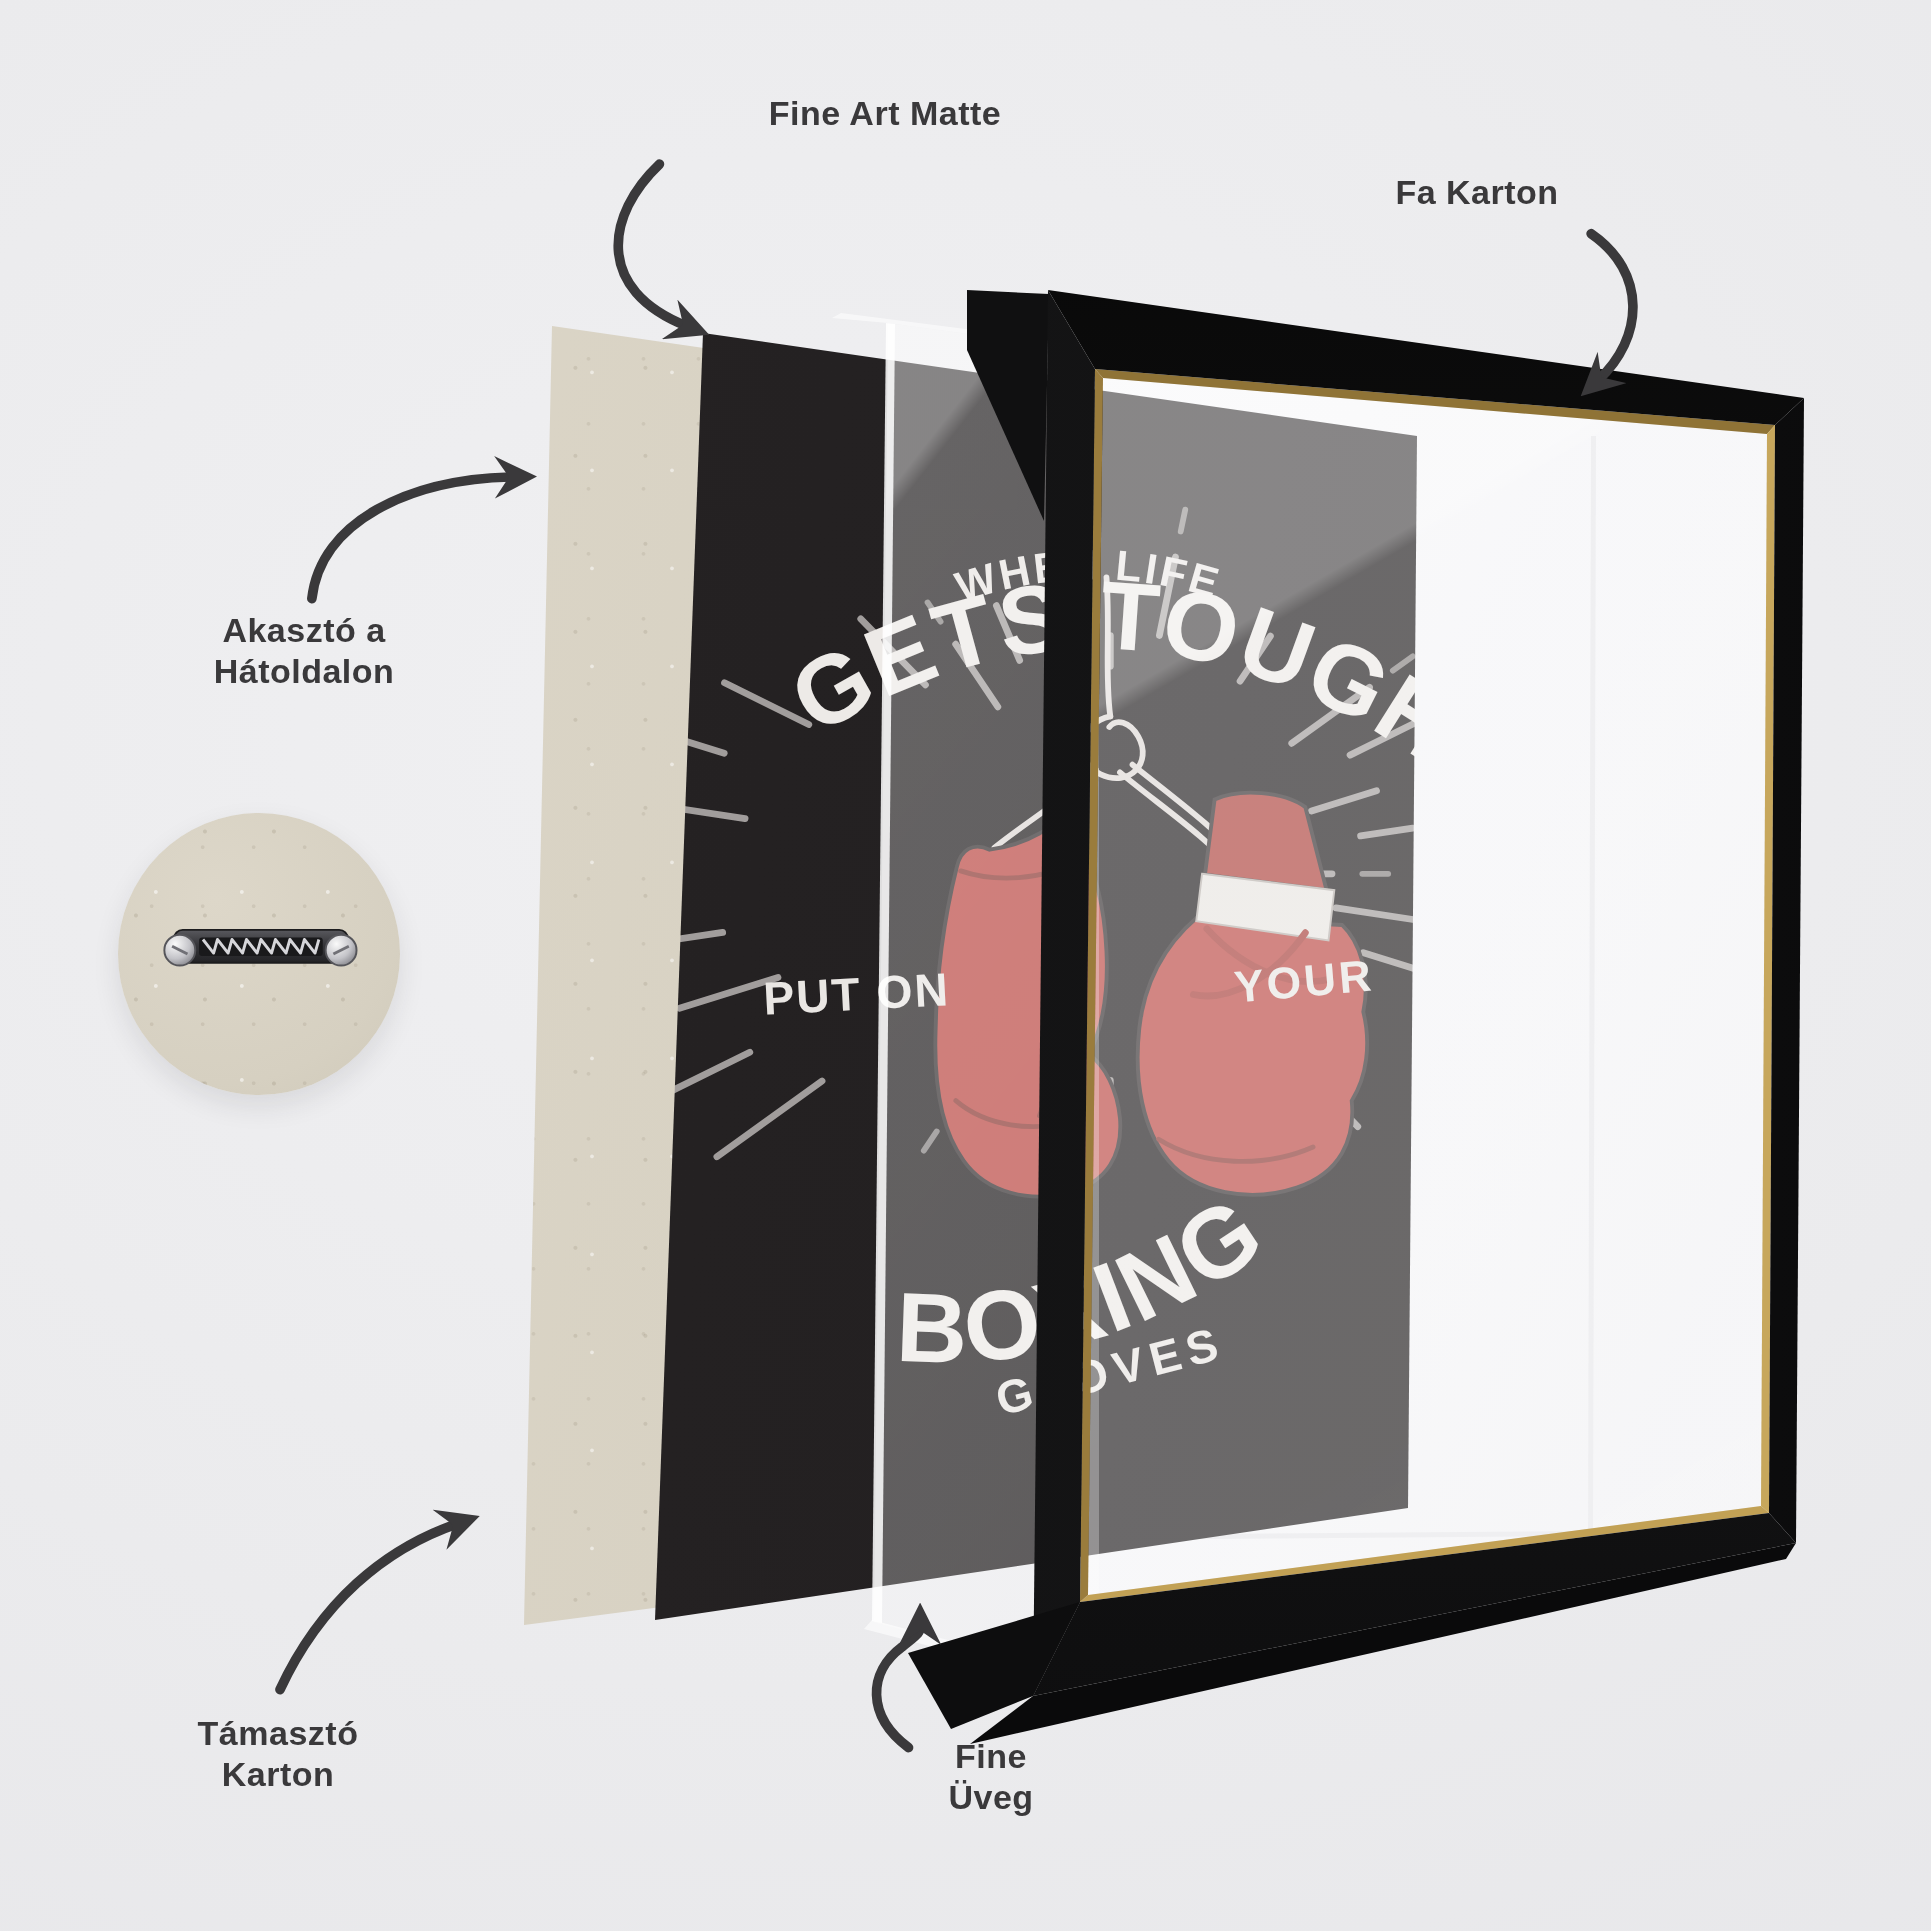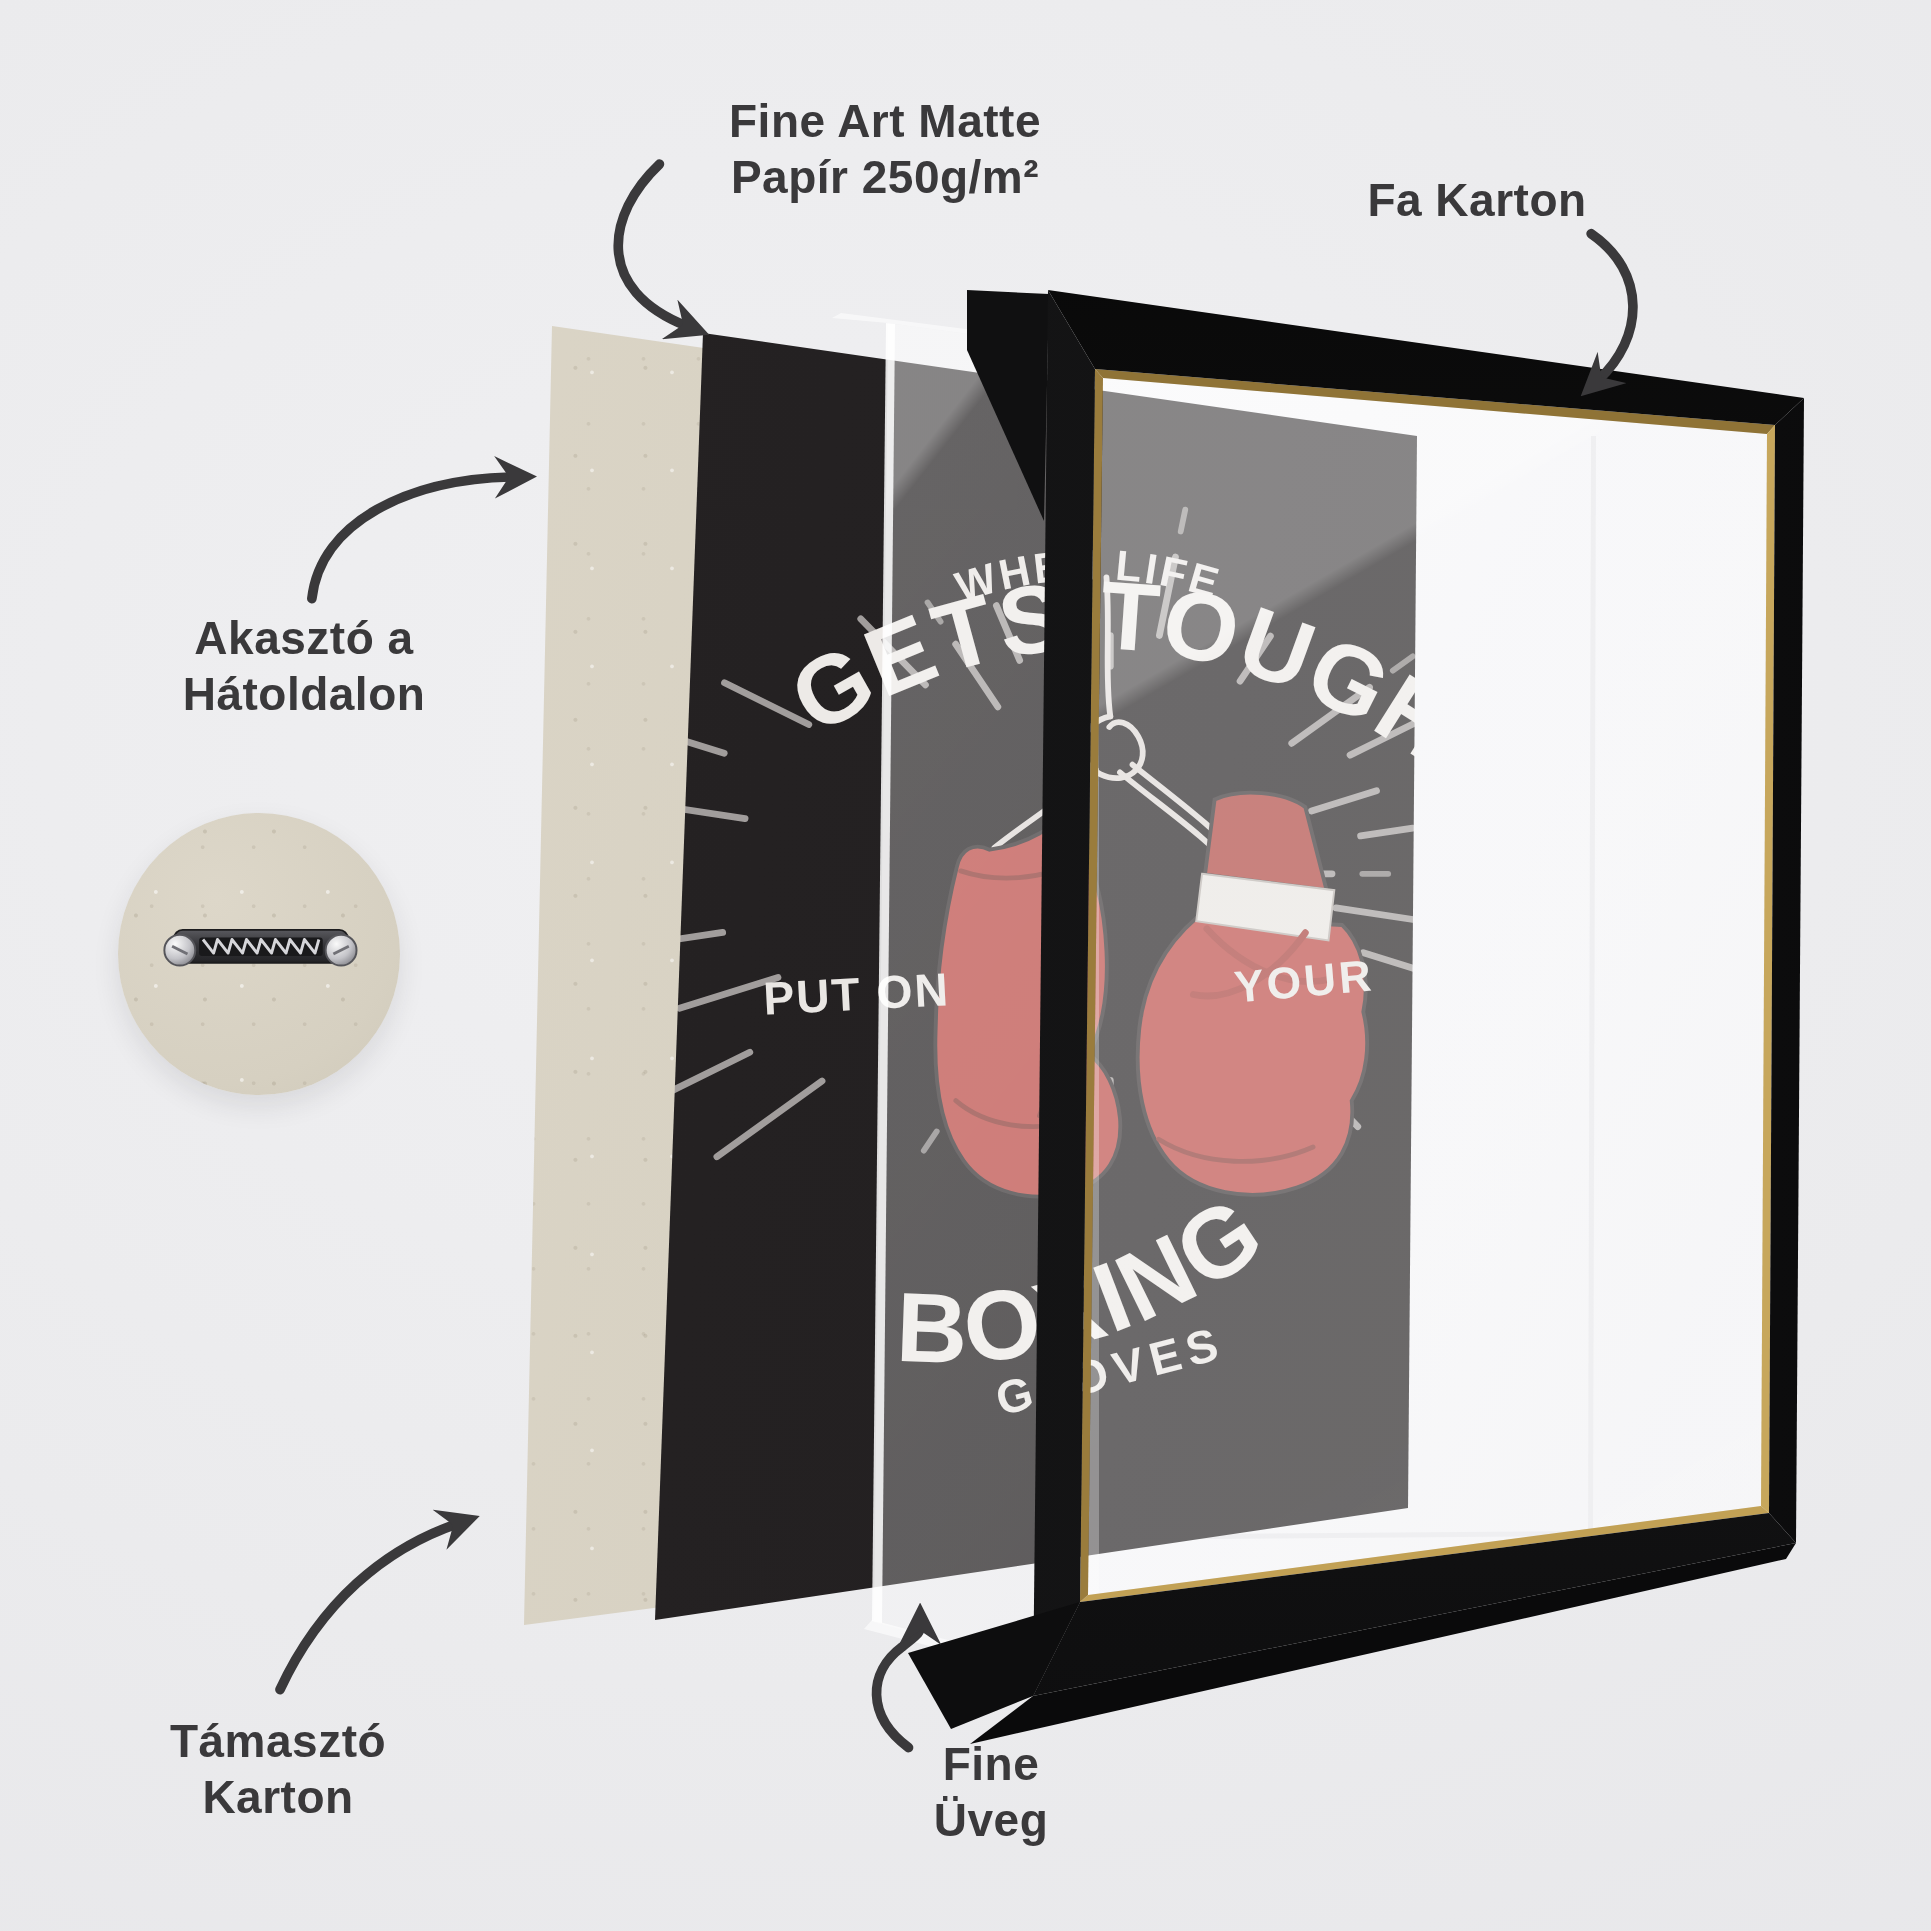--- a/index.html
+++ b/index.html
@@ -62,21 +62,21 @@
      background:
        radial-gradient(circle at 26% 22%, rgba(120,108,86,.18) 1.5px, transparent 2.5px),
        radial-gradient(circle at 66% 58%, rgba(120,108,86,.14) 1.4px, transparent 2.3px),
        radial-gradient(circle at 44% 84%, rgba(255,255,255,.55) 1.4px, transparent 2.4px),
        radial-gradient(110% 110% at 35% 30%, #ddd7c9 0%, #d6d0c1 60%, #ccc6b6 100%);
      background-size:69px 84px,51px 59px,86px 94px,100% 100%;
      box-shadow:0 11.6px 27px rgba(40,40,45,.10);}
 
   
   .label{position:absolute;transform:translateX(-50%);text-align:center;color:#3a393b;
-         font-weight:700;font-size:46px;line-height:1.22;letter-spacing:0.5px;white-space:nowrap;}
+         font-weight:700;font-size:34px;line-height:1.22;letter-spacing:0.5px;white-space:nowrap;}
 
   svg text{font-family:"Liberation Sans","DejaVu Sans",sans-serif;font-weight:700;}
 </style>
 </head>
 <body>
 
 <div id="stage">
 
   <div class="abs cardboard"></div>
 
@@ -227,21 +227,20 @@
       <path d="M 683 170 C 628 222 615 300 712 338" marker-end="url(#ah)"></path>
       <path d="M 1648 242 C 1706 282 1703 350 1655 394" marker-end="url(#ah)"></path>
       <path d="M 323 620 C 332 540 424 496 532 494" marker-end="url(#ah)"></path>
       <path d="M 290 1750 C 332 1660 398 1604 474 1578" marker-end="url(#ah)"></path>
       <path d="M 941 1810 C 897 1777 899 1732 934 1706 C 950 1693 953 1692 953 1684" marker-end="url(#ah)"></path>
     </g>
   </svg>
 
   <div class="label" style="left:885px;top:93px">
     <div>Fine Art Matte</div>
-    <div>Papír 250g/m²</div>
   </div>
   <div class="label" style="left:1477px;top:172px">
     <div>Fa Karton</div>
   </div>
   <div class="label" style="left:278px;top:1713px">
     <div>Támasztó</div>
     <div>Karton</div>
   </div>
   <div class="label" style="left:304px;top:610px">
     <div>Akasztó a</div>

